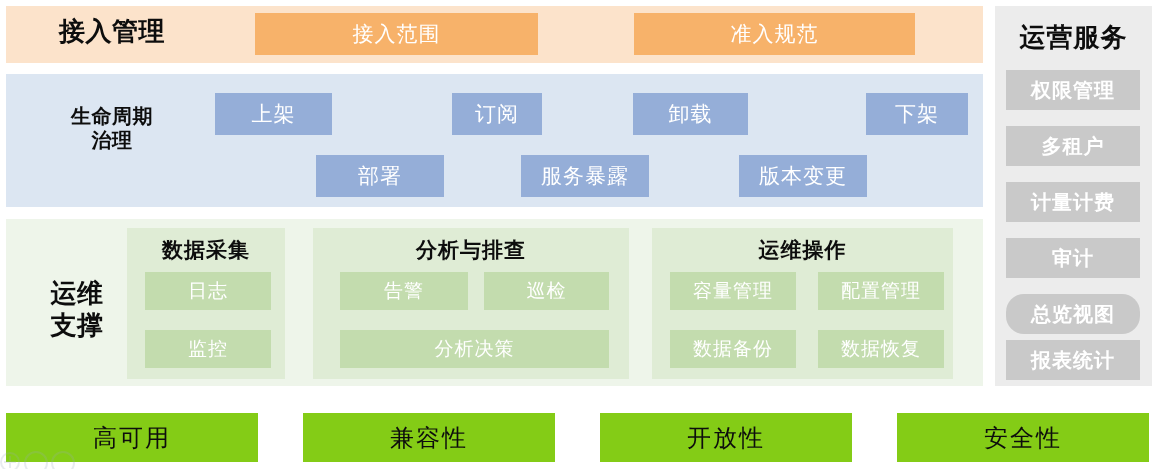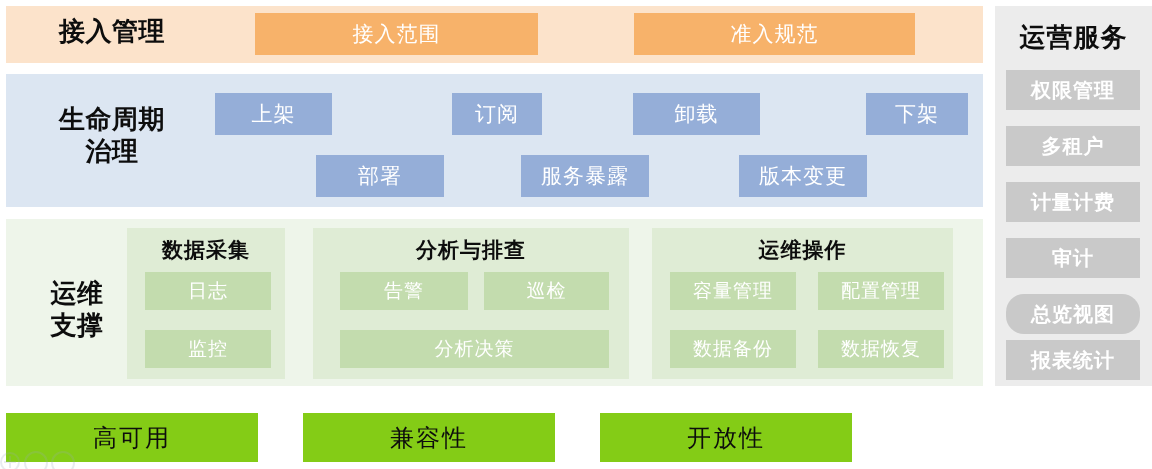--- a/index.html
+++ b/index.html
@@ -73,32 +73,32 @@
     left: 6px;
     top: 74px;
     width: 977px;
     height: 133px;
     background: #dce6f2;
   }
   #lifecycle-title {
     left: 22px;
     top: 104px;
     width: 180px;
-    font-size: 26px;
+    font-size: 20px;
   }
   .chip-blue {
     background: #95aed8;
     font-size: 21px;
     height: 42px;
   }
   .chip-blue.r1 { top: 93px; }
   .chip-blue.r2 { top: 155px; }
   #chip-shangjia   { left: 215px; width: 117px; }
   #chip-dingyue    { left: 452px; width: 90px;  }
-  #chip-xiezai     { left: 633px; width: 127px; }
+  #chip-xiezai     { left: 633px; width: 115px; }
   #chip-xiajia     { left: 866px; width: 102px; }
   #chip-bushu      { left: 316px; width: 128px; }
   #chip-fuwubaolu  { left: 521px; width: 128px; }
   #chip-banben     { left: 739px; width: 128px; }
 
   
   #ops-band {
     left: 6px;
     top: 219px;
     width: 977px;
@@ -284,20 +284,21 @@
   <div class="chip-grey s0">权限管理</div>
   <div class="chip-grey s1">多租户</div>
   <div class="chip-grey s3">审计</div>
   <div class="chip-grey s2">计量计费</div>
   <div class="chip-grey s4">总览视图</div>
   <div class="chip-grey s5">报表统计</div>
 
   <div class="chip-quality" id="chip-ha">高可用</div>
   <div class="chip-quality" id="chip-compat">兼容性</div>
   <div class="chip-quality" id="chip-openness">开放性</div>
+  <div class="chip-quality" id="chip-security">安全性</div>
 
   <svg id="watermark" viewBox="0 0 120 23">
     <circle cx="10" cy="16" r="9" fill="none" stroke="#9aa9bb" stroke-width="2"></circle>
     <circle cx="36" cy="17" r="11" fill="none" stroke="#9aa9bb" stroke-width="2"></circle>
     <circle cx="63" cy="17" r="11" fill="none" stroke="#9aa9bb" stroke-width="2"></circle>
     <path d="M4 16 L16 16 M10 10 L10 22" stroke="#9aa9bb" stroke-width="2" fill="none"></path>
   </svg>
 
 </div>
 

